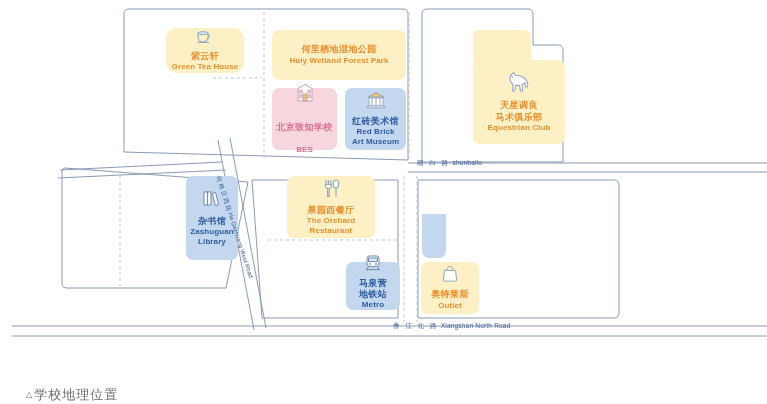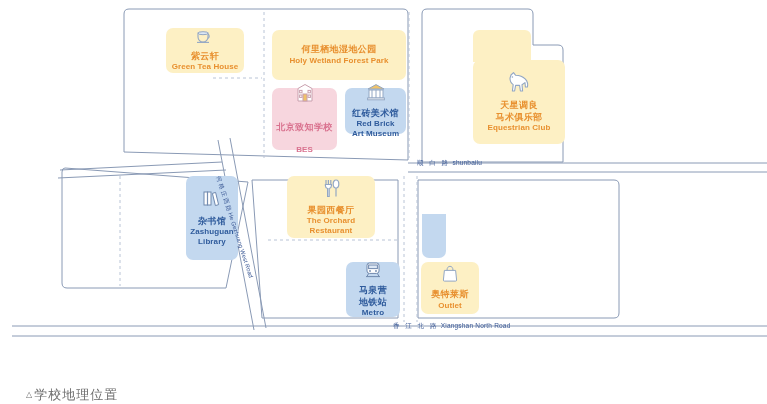--- a/index.html
+++ b/index.html
@@ -72,21 +72,21 @@
       <line x1="213" y1="78" x2="262" y2="78"></line>
       <line x1="264" y1="12" x2="264" y2="158"></line>
       <line x1="409" y1="12" x2="409" y2="158"></line>
       <line x1="120" y1="176" x2="120" y2="286"></line>
       <line x1="268" y1="240" x2="400" y2="240"></line>
       <line x1="404" y1="176" x2="404" y2="322"></line>
       <line x1="417" y1="176" x2="417" y2="322"></line>
     </g>
   </svg>
 
-  <div class="poi yellow" style="left:166px;top:28px;width:78px;height:45px;">
+  <div class="poi yellow" style="left:166px;top:28px;width:78px;height:45px;border-radius:11px;">
     <span class="ic">
       <svg width="20" height="15" viewBox="0 0 20 15">
           <g fill="none" stroke="#93a7c4" stroke-width="1.1">
         <path d="M3,4 h10 v4 a5,5 0 0 1 -10,0 z"></path>
             <path d="M13,5 a2.6,2.6 0 0 1 0,4.4"></path>
         <path d="M2,13.4 h12"></path>
           </g>
         <ellipse cx="8" cy="4.2" rx="5" ry="1.5" fill="#dce7f4" stroke="#93a7c4" stroke-width="1"></ellipse>
       </svg>
     </span>
@@ -110,21 +110,21 @@
         <rect x="14" y="7.4" width="2.4" height="2.4"></rect>
         <rect x="5.6" y="12" width="2.4" height="2.4"></rect>
         <rect x="14" y="12" width="2.4" height="2.4"></rect>
       </g>
         </svg>
     </span>
     <span class="cn">北京致知学校</span>
     <span class="en">BES</span>
   </div>
 
-  <div class="poi blue" style="left:345px;top:88px;width:61px;height:46px;">
+  <div class="poi blue" style="left:345px;top:88px;width:61px;height:62px;">
     <span class="ic">
       <svg width="22" height="18" viewBox="0 0 22 18">
           <g stroke="#93a7c4" stroke-width="1" fill="#ffffff">
         <path d="M11,1.6 L19,6 L3,6 Z" fill="#f0c36a"></path>
         <rect x="4" y="7" width="14" height="8"></rect>
         <line x1="7" y1="7" x2="7" y2="15"></line>
             <line x1="11" y1="7" x2="11" y2="15"></line>
         <line x1="15" y1="7" x2="15" y2="15"></line>
         <rect x="2.6" y="15" width="16.8" height="1.8"></rect>
       </g>
@@ -177,21 +177,21 @@
         <path d="M17,10 L17,18.5"></path>
       </g>
         </svg>
     </span>
     <span class="cn">果园西餐厅</span>
     <span class="en">The Orchard Restaurant</span>
   </div>
 
   <div class="poi blue" style="left:422px;top:214px;width:24px;height:44px;border-radius:0 0 7px 7px;"></div>
 
-  <div class="poi blue" style="left:346px;top:262px;width:54px;height:55px;">
+  <div class="poi blue" style="left:346px;top:262px;width:54px;height:48px;justify-content:flex-end;">
     <span class="ic">
       <svg width="20" height="17" viewBox="0 0 20 17">
           <g stroke="#6f88ad" stroke-width="1" fill="#ffffff">
         <rect x="4" y="2" width="12" height="10.4" rx="2.4"></rect>
         <rect x="5.6" y="4" width="8.8" height="3.6" fill="#dce7f4"></rect>
         <circle cx="7" cy="10" r=".9" fill="#6f88ad" stroke="none"></circle>
         <circle cx="13" cy="10" r=".9" fill="#6f88ad" stroke="none"></circle>
         <path d="M5.6,12.4 L4,15.4 M14.4,12.4 L16,15.4"></path>
         <path d="M3,15.6 h14"></path>
       </g>

